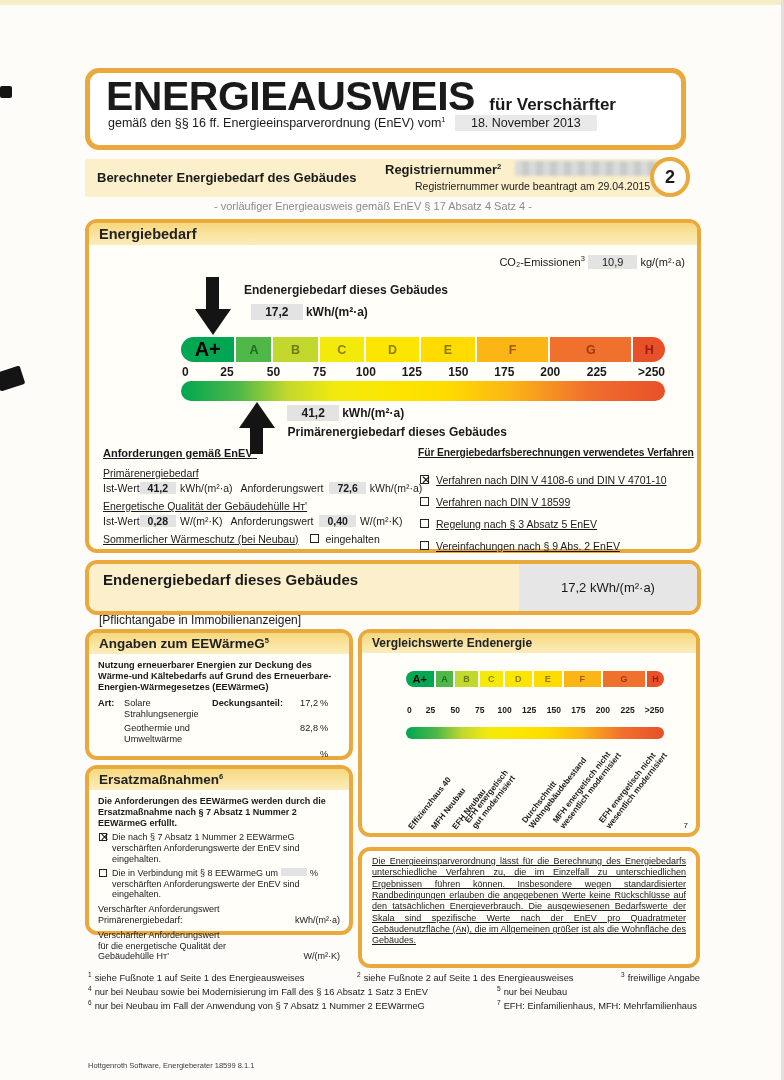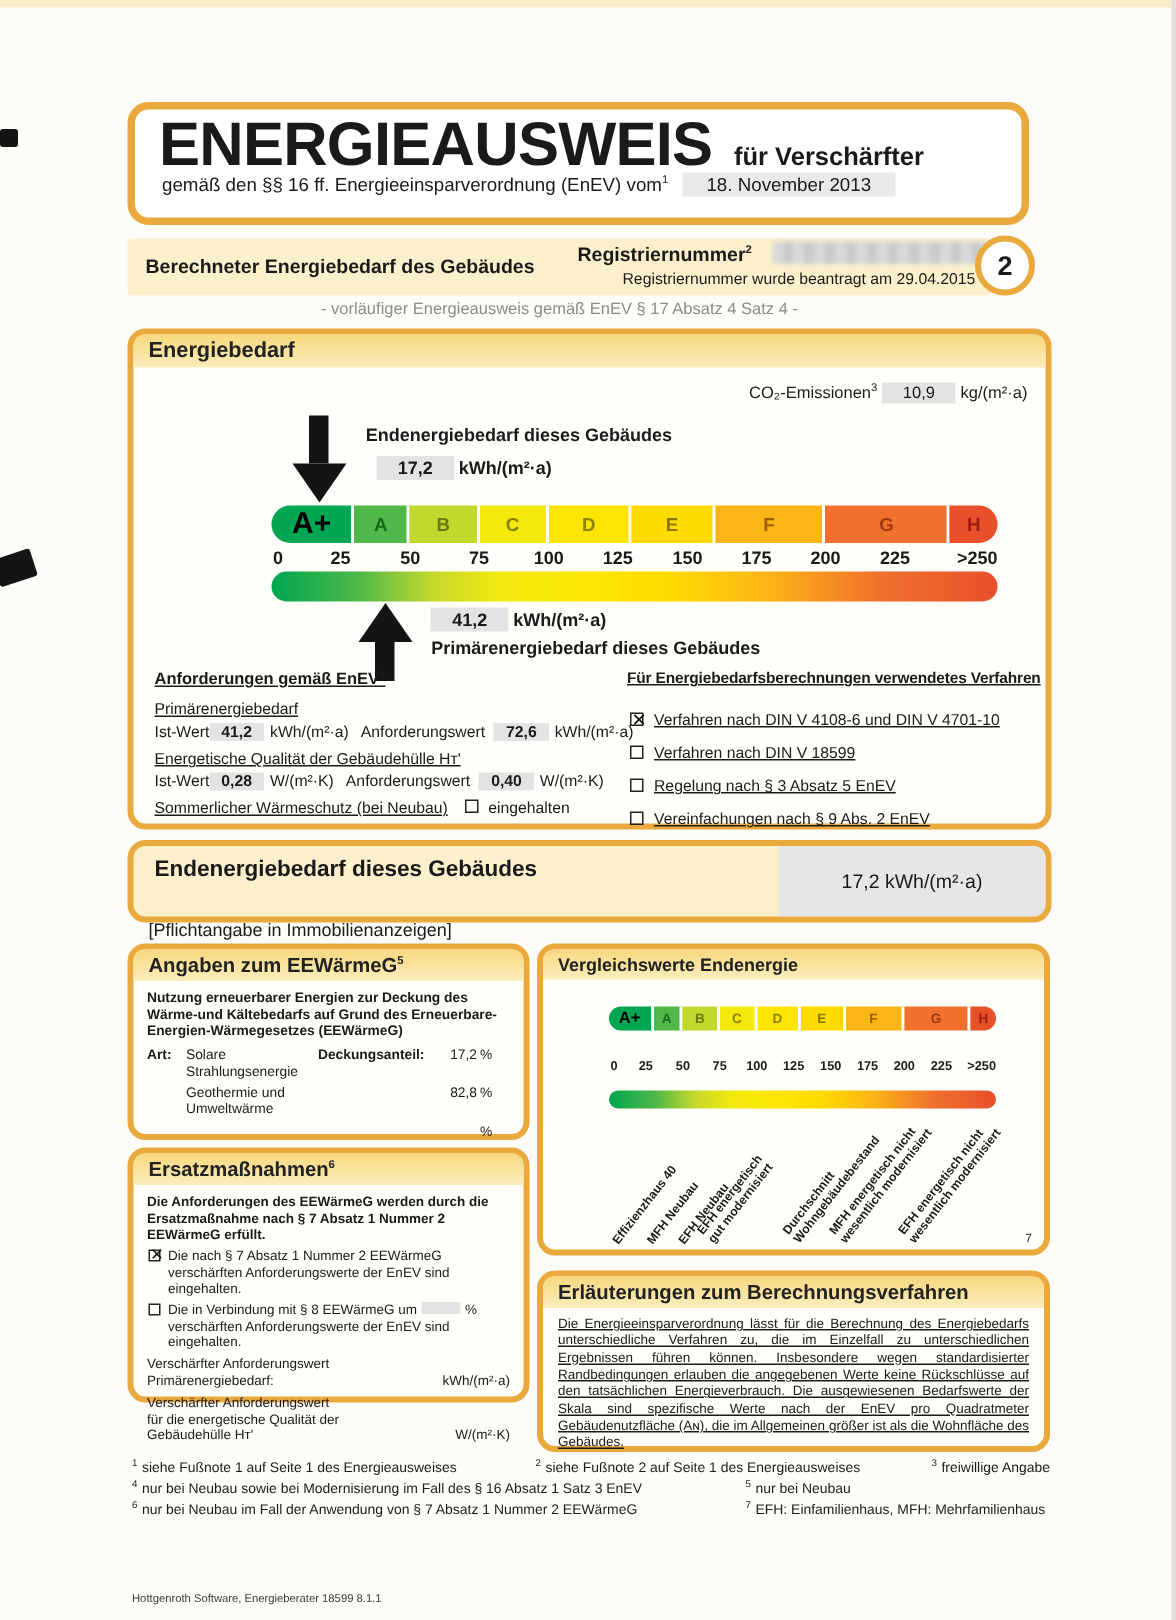--- a/index.html
+++ b/index.html
@@ -423,21 +423,20 @@
 Wohngebäudebestand</span>
     <span class="vlab" style="left:62%">MFH energetisch nicht
 wesentlich modernisiert</span>
     <span class="vlab" style="left:80%">EFH energetisch nicht
 wesentlich modernisiert</span>
   </div>
   <div id="vg-foot">7</div>
 </div>
 
 <div class="goldbox" id="erl-box">
-  <div class="band">Erläuterungen zum Berechnungsverfahren</div>
   <div id="erl-body">Die Energieeinsparverordnung lässt für die Berechnung des Energiebedarfs unterschiedliche Verfahren zu, die im Einzelfall zu unterschiedlichen Ergebnissen führen können. Insbesondere wegen standardisierter Randbedingungen erlauben die angegebenen Werte keine Rückschlüsse auf den tatsächlichen Energieverbrauch. Die ausgewiesenen Bedarfswerte der Skala sind spezifische Werte nach der EnEV pro Quadratmeter Gebäudenutzfläche (Aɴ), die im Allgemeinen größer ist als die Wohnfläche des Gebäudes.</div>
 </div>
 
 <div class="abs" id="footnotes">
   <div class="fnrow">
     <span class="fnitem" style="left:0"><sup>1</sup><span>siehe Fußnote 1 auf Seite 1 des Energieausweises</span></span>
     <span class="fnitem" style="left:269px"><sup>2</sup><span>siehe Fußnote 2 auf Seite 1 des Energieausweises</span></span>
     <span class="fnitem" style="left:533px"><sup>3</sup><span>freiwillige Angabe</span></span>
   </div>
   <div class="fnrow">

